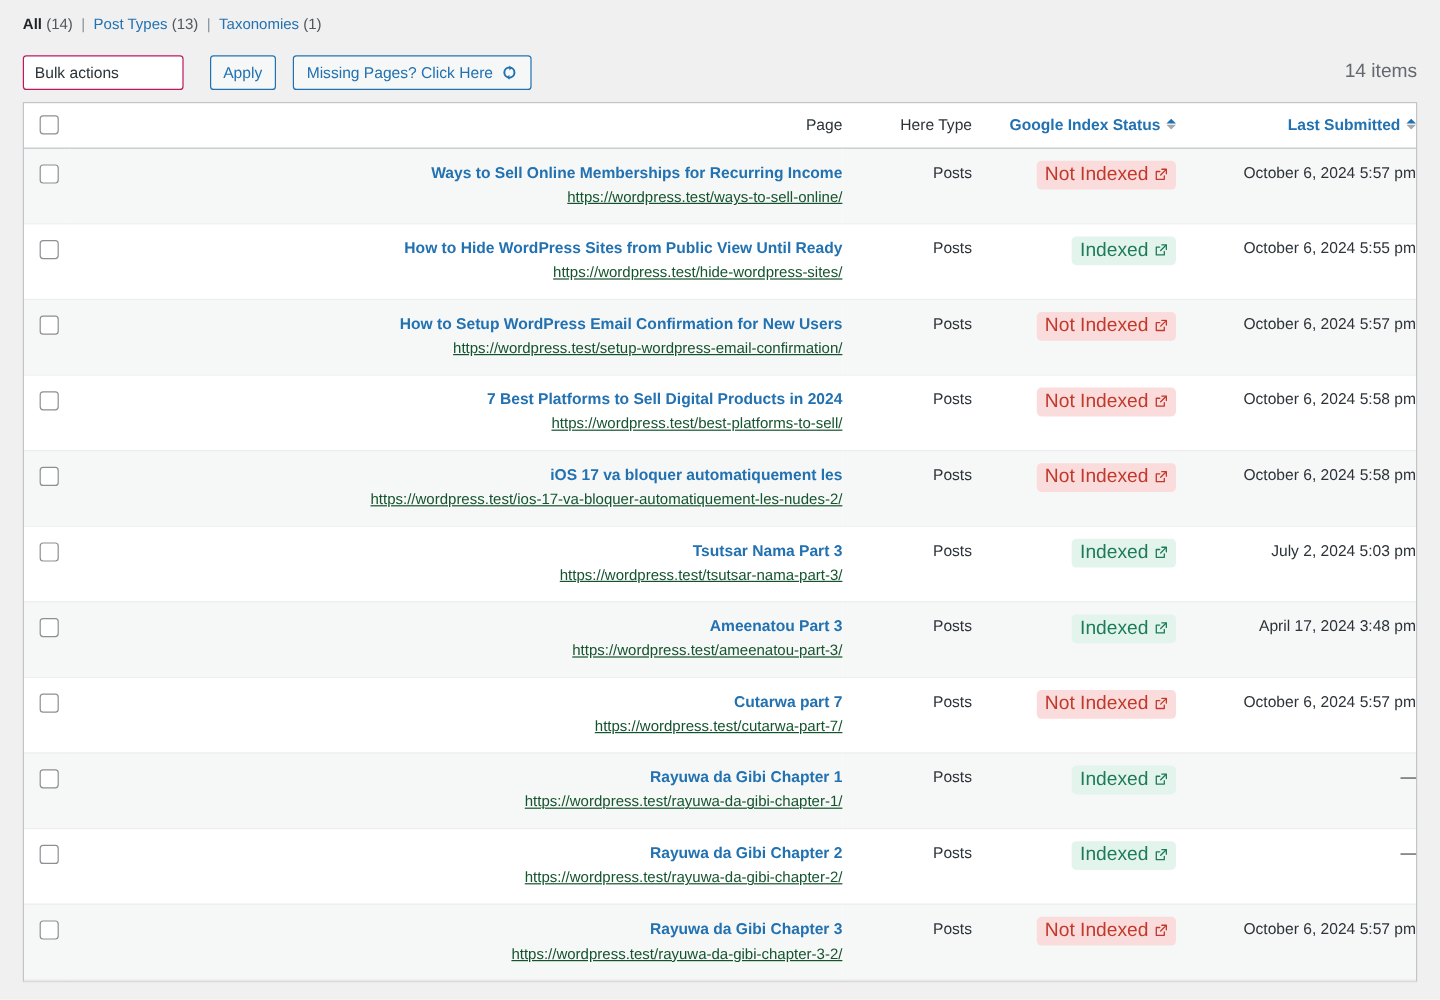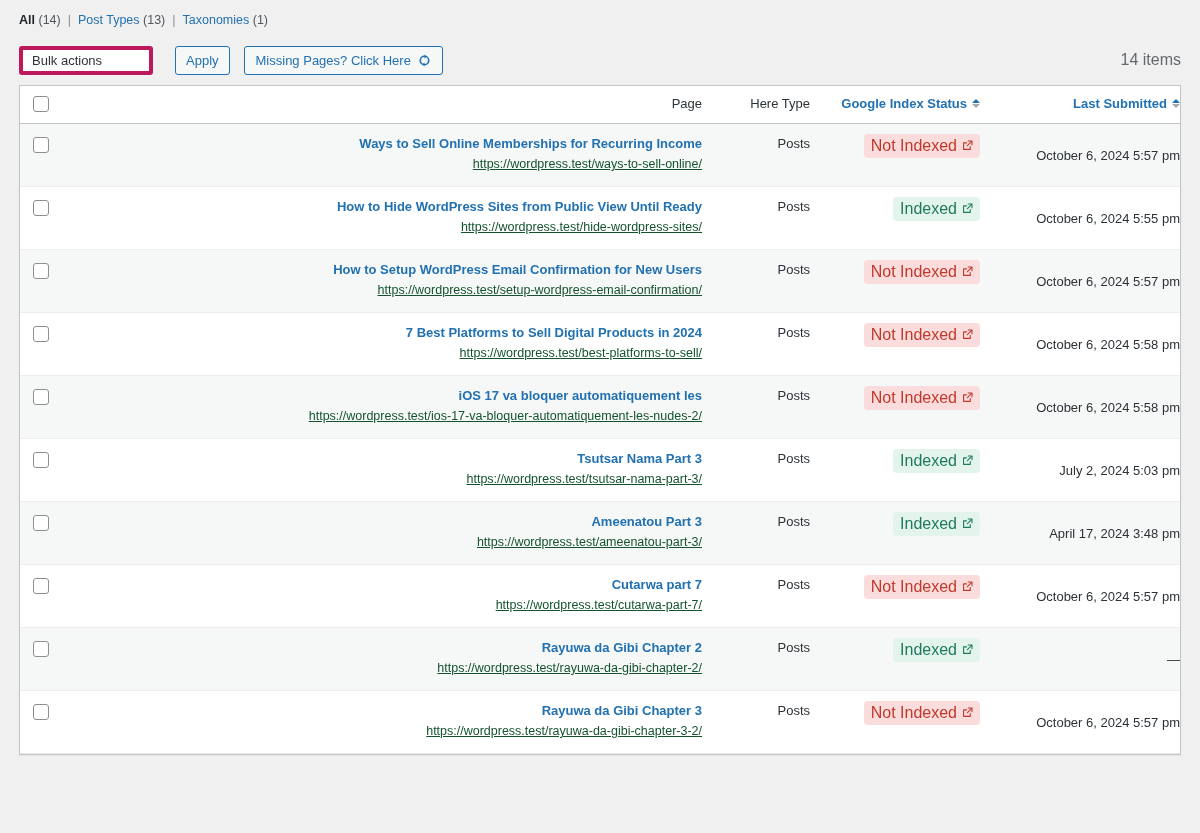--- a/index.html
+++ b/index.html
@@ -70,21 +70,21 @@
     background: #fff; font-size: 13px; padding: 0 8px; color: #2c3338;
     font-family: "Liberation Sans", sans-serif;
   }
 
   
   .tablenav {
     margin: 10px 19px 0 19px; height: 30px;
     display: flex; align-items: center;
   }
   .bulk-select {
-    width: 134px; height: 29px; border: 4px solid #be185d; border-radius: 3px;
+    width: 134px; height: 29px; border: 1px solid #be185d; border-radius: 3px;
     background: #fff; color: #2c3338; font-size: 13px;
     display: inline-flex; align-items: center; padding: 0 9px;
     justify-content: space-between; cursor: pointer;
   }
   .apply-btn { margin-left: 22px; height: 29px; }
   .missing-btn {
     margin-left: 14px; height: 29px; gap: 7px; padding: 0 11px; text-align: center;
   }
   .refresh-ico { width: 13px; height: 13px; display: inline-block; }
   .displaying-num {
@@ -131,21 +131,21 @@
   .cb {
     width: 16px; height: 16px; border: 1px solid #8c8f94;
     border-radius: 3px; background: #fff; display: block; cursor: pointer;
   }
   .row-title {
     display: block; color: #2271b1; font-weight: 700; font-size: 13px;
     text-decoration: none; line-height: 1.35;
   }
   .row-url { display: block; color: #14532d; font-size: 12.5px; margin-top: 4px; line-height: 1.4; text-decoration: underline; }
   .cell-type { font-size: 13px; color: #2c3338; padding-top: 12px; }
-  .cell-date { font-size: 13px; color: #2c3338; padding-top: 24px; }
+  .cell-date { font-size: 13px; color: #2c3338; padding-top: 12px; }
   .cell-status { padding-top: 10px; }
 
   .badge {
     display: inline-flex; align-items: center; gap: 5px;
     font-size: 16px; border-radius: 4px; padding: 3px 7px;
     white-space: nowrap; cursor: pointer; text-decoration: none;
   }
   .badge.indexed { background: #e3f4ed; color: #1f7a5c; }
   .badge.notindexed { background: #fbdcdc; color: #c0392b; }
   .ext-ico { width: 11px; height: 11px; display: inline-block; }
@@ -370,20 +370,39 @@
                   <path d="M12 9.6v4.1H2.3V4.2h4.2" fill="none" stroke="currentColor" stroke-width="1.6" stroke-linecap="round" stroke-linejoin="round"></path>
                 </svg>
               </a></td>
             <td class="col-date cell-date">October 6, 2024 5:57 pm</td>
           </tr>
           <tr>
             <td class="col-cb">
               <span class="cb"></span>
             </td>
             <td class="col-page">
+              <a href="#" class="row-title">Rayuwa da Gibi Chapter 1</a>
+              <span class="row-url">https://wordpress.test/rayuwa-da-gibi-chapter-1/</span>
+            </td>
+            <td class="col-type cell-type">Posts</td>
+            <td class="col-status cell-status"><a href="#" class="badge indexed">
+                <span>Indexed</span>
+                <svg class="ext-ico" viewBox="0 0 16 16" aria-hidden="true">
+                  <path d="M9 1.5h5.5V7" fill="none" stroke="currentColor" stroke-width="1.6" stroke-linecap="round" stroke-linejoin="round"></path>
+                  <path d="M14 2L7.6 8.4" fill="none" stroke="currentColor" stroke-width="1.6" stroke-linecap="round"></path>
+                  <path d="M12 9.6v4.1H2.3V4.2h4.2" fill="none" stroke="currentColor" stroke-width="1.6" stroke-linecap="round" stroke-linejoin="round"></path>
+                </svg>
+              </a></td>
+            <td class="col-date cell-date">—</td>
+          </tr>
+          <tr>
+            <td class="col-cb">
+              <span class="cb"></span>
+            </td>
+            <td class="col-page">
               <a href="#" class="row-title">Rayuwa da Gibi Chapter 2</a>
               <span class="row-url">https://wordpress.test/rayuwa-da-gibi-chapter-2/</span>
             </td>
             <td class="col-type cell-type">Posts</td>
             <td class="col-status cell-status"><a href="#" class="badge indexed">
                 <span>Indexed</span>
                 <svg class="ext-ico" viewBox="0 0 16 16" aria-hidden="true">
                   <path d="M9 1.5h5.5V7" fill="none" stroke="currentColor" stroke-width="1.6" stroke-linecap="round" stroke-linejoin="round"></path>
                   <path d="M14 2L7.6 8.4" fill="none" stroke="currentColor" stroke-width="1.6" stroke-linecap="round"></path>
                   <path d="M12 9.6v4.1H2.3V4.2h4.2" fill="none" stroke="currentColor" stroke-width="1.6" stroke-linecap="round" stroke-linejoin="round"></path>

